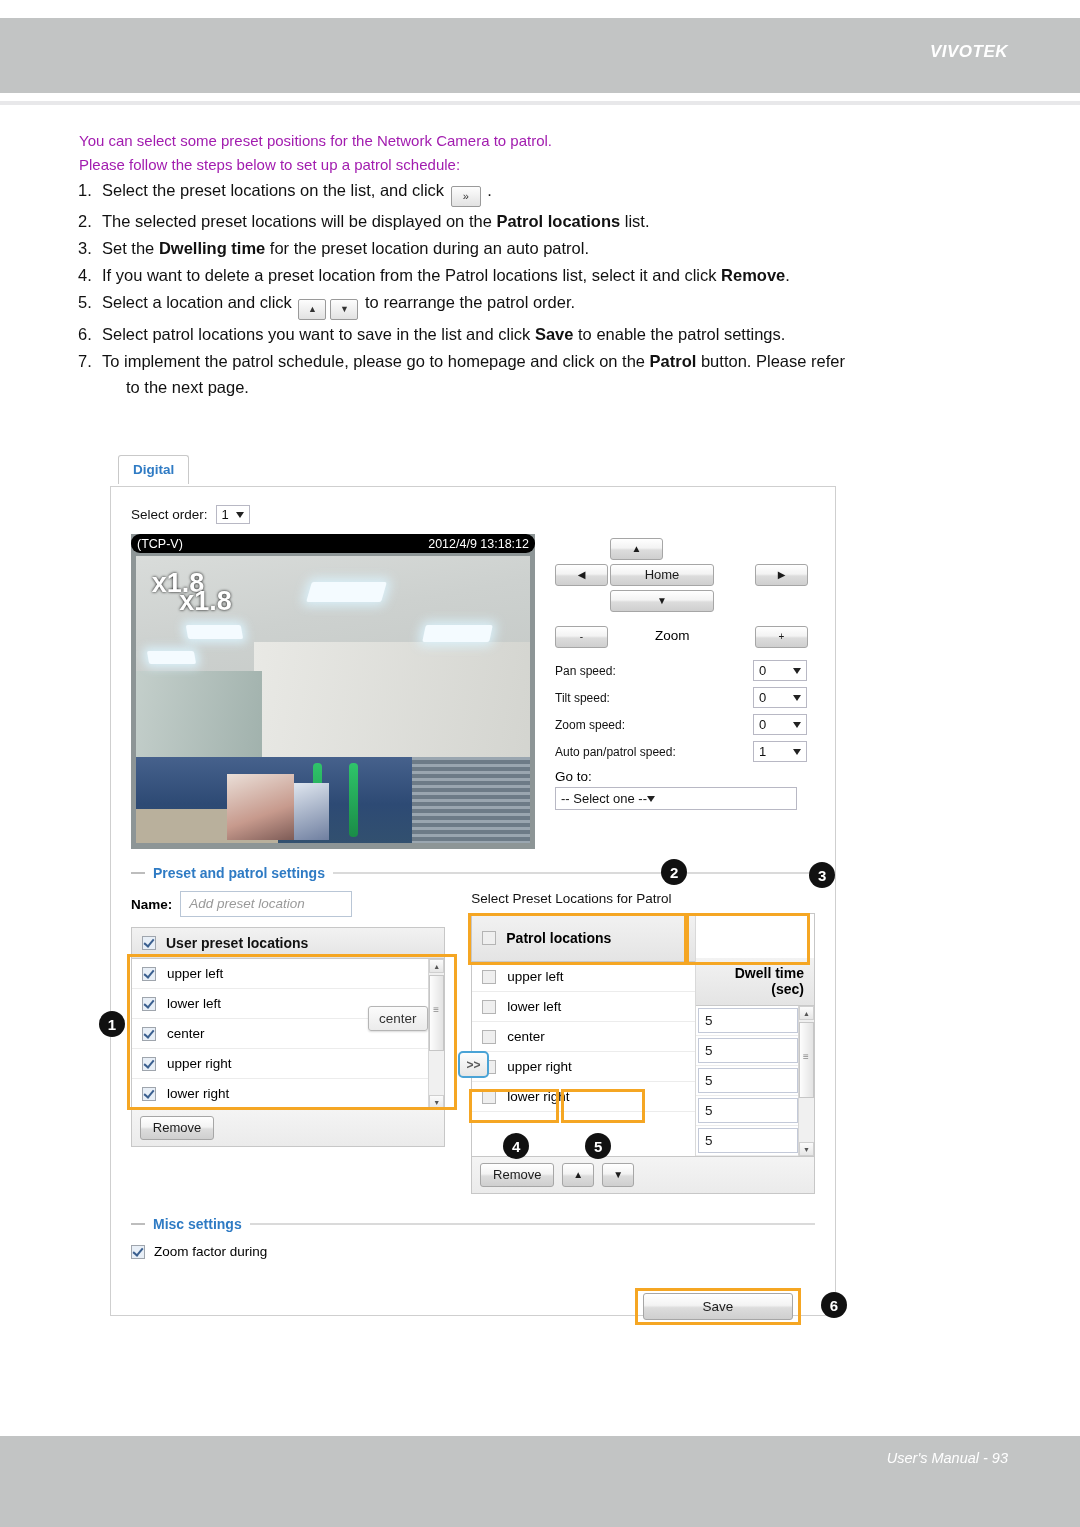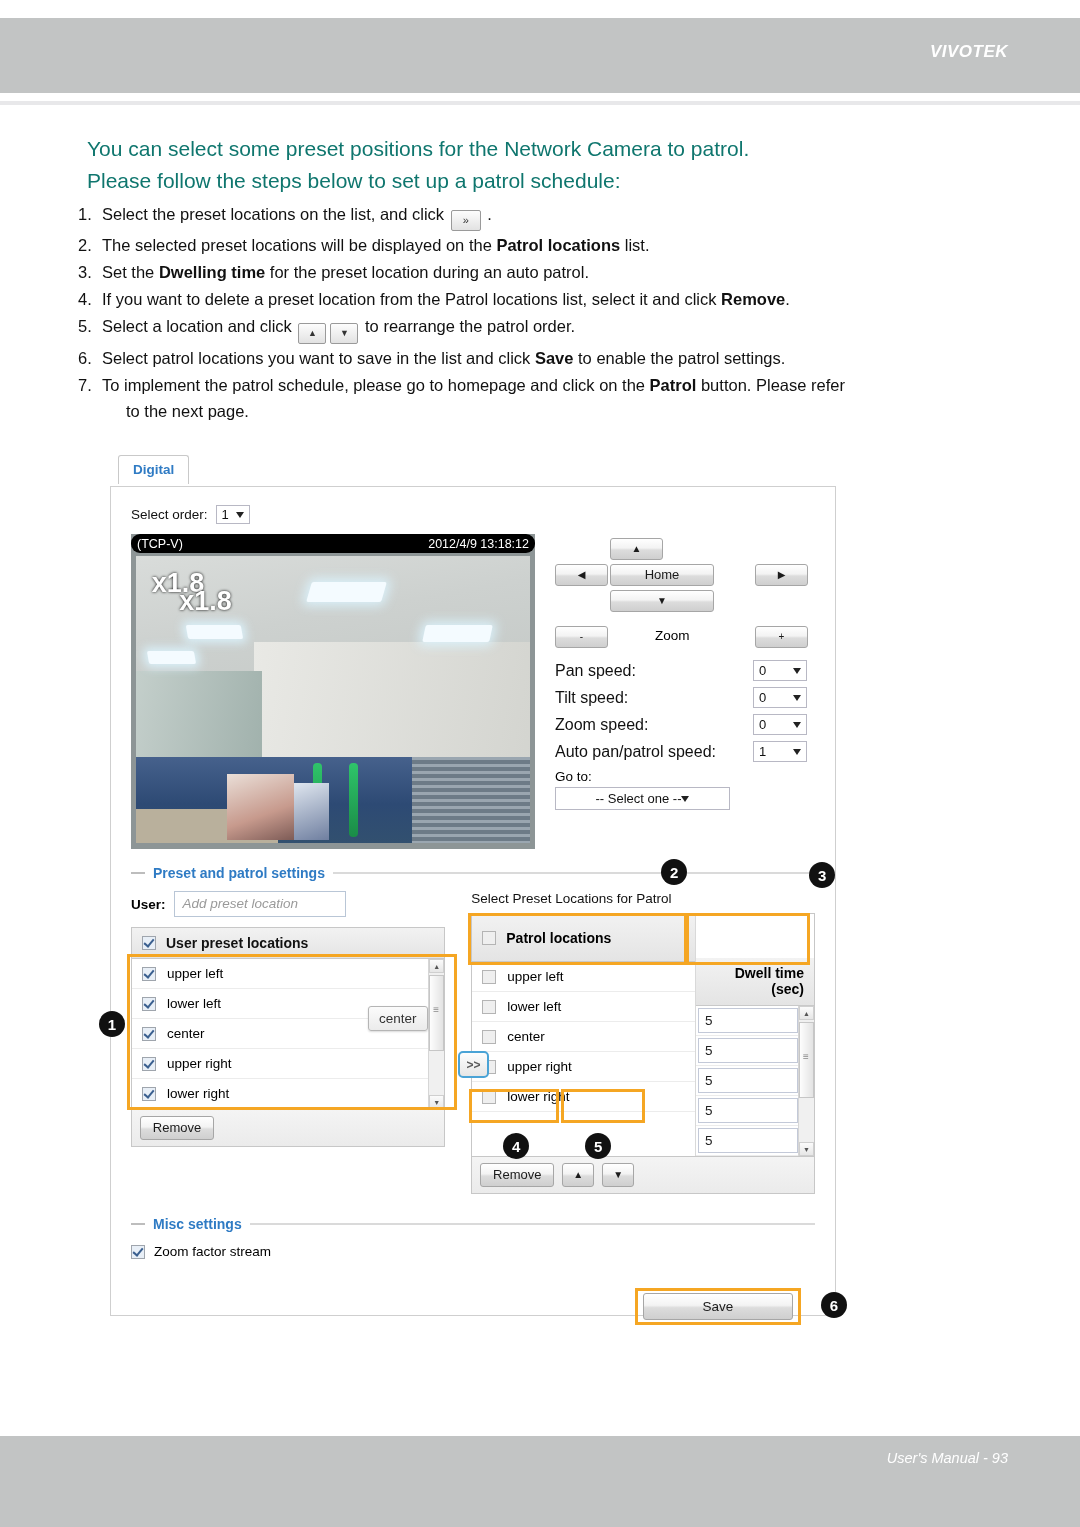--- a/index.html
+++ b/index.html
@@ -26,21 +26,21 @@
     background:#e8e8ea;
   }
   
   .content{
     position:absolute;left:78px;top:128px;width:940px;
   }
   .sec-title{
     font-size:17px;color:#111;text-decoration:underline;
     text-underline-offset:4px;margin:0 0 28px 0;
   }
-  .para{font-size:21px;line-height:23px;margin:9px;color:#0f766e;}
+  .para{font-size:15px;line-height:23px;margin:1px;color:#a21caf;}
   ol.steps{
     margin:0;padding:0;list-style:none;font-size:16.5px;color:#111;
   }
   ol.steps li{
     line-height:26px;margin-top:1px;position:relative;padding-left:24px;
   }
   ol.steps li .num{position:absolute;left:0;top:0;}
   ol.steps li b{font-weight:bold;}
   .inline-btn{
     display:inline-block;vertical-align:-4px;
@@ -156,25 +156,25 @@
   .ptz-right{position:absolute;left:200px;top:26px;}
   .ptz-down{position:absolute;left:55px;top:52px;}
   .zoomrow{position:relative;height:28px;}
   .zoom-minus{position:absolute;left:0;top:0;}
   .zoom-lbl{position:absolute;left:100px;top:2px;font-size:13.5px;}
   .zoom-plus{position:absolute;left:200px;top:0;}
   .speedrow{
     display:flex;align-items:center;justify-content:space-between;
     margin-top:6px;
   }
-  .speedrow .lbl{font-size:16px;}
+  .speedrow .lbl{font-size:12px;}
   .sel.spd{width:54px;height:21px;justify-content:space-between;}
   .goto-lbl{margin-top:7px;font-size:13.5px;}
   .sel.goto{
-    margin-top:3px;width:175px;height:23px;justify-content:center;
+    margin-top:3px;width:242px;height:23px;justify-content:flex-start;
     font-size:13px;
   }
 
   
   .sect{margin-top:16px;position:relative;}
   .sect-hd{
     display:flex;align-items:center;gap:8px;
     font-size:14px;font-weight:bold;color:#2f7bc4;
   }
   .sect-hd .dash{width:14px;height:2px;background:#bdbdbd;display:inline-block;}
@@ -441,21 +441,21 @@
         <div class="sect-hd">
           <span class="dash"></span>
           <span>Preset and patrol settings</span>
           <span class="line"></span>
         </div>
 
         <div class="presetrow">
 
           <div class="leftcol">
             <div class="namerow">
-              <span class="namelbl">User:</span>
+              <span class="namelbl">Name:</span>
               <div class="nameinput">Add preset location</div>
             </div>
 
             <div class="listbox">
               <div class="list-hd">
                 <span class="chk on"></span>
                 <span>User preset locations</span>
               </div>
               <div class="rows" style="height:150px;">
                 <div class="lrow">
@@ -577,21 +577,21 @@
       </div>
 
       <div class="sect misc">
         <div class="sect-hd">
           <span class="dash"></span>
           <span>Misc settings</span>
           <span class="line"></span>
         </div>
         <div class="miscrow">
           <span class="chk on"></span>
-          <span>Zoom factor stream</span>
+          <span>Zoom factor during</span>
         </div>
       </div>
 
       <div class="saverow">
         <div class="btn save">Save</div>
         <div class="hl" style="right:14px;top:-5px;width:166px;height:37px;"></div>
         <div class="badge" style="right:-32px;top:-1px;">6</div>
       </div>
 
     </div>

